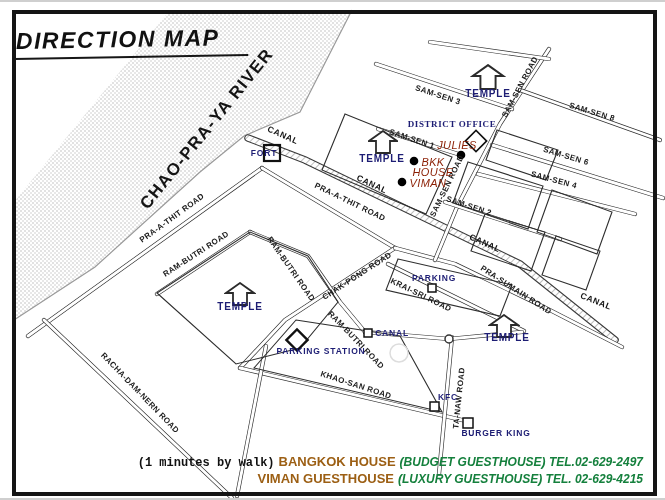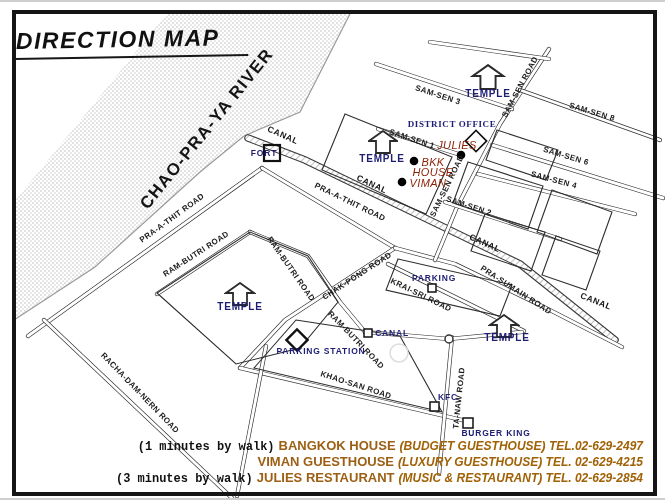--- a/index.html
+++ b/index.html
@@ -19,21 +19,21 @@
   .pl.serif{font-family:"Liberation Serif",serif;font-size:9px;letter-spacing:.6px;}
   .gl{font-size:11px;font-weight:normal;font-style:italic;color:#8b1f04;letter-spacing:.4px;}
   .gl.wrap{white-space:normal;width:48px;text-align:center;line-height:10px;}
   .river-lbl{font-size:17px;font-weight:bold;color:#141414;letter-spacing:1.5px;}
   .title{position:absolute;left:14px;top:24px;z-index:7;font-size:23px;font-style:italic;font-weight:bold;
          color:#111;letter-spacing:1.5px;border-bottom:2px solid #161616;padding:0 28px 3px 2px;transform:rotate(-1deg);}
   .legend{position:absolute;right:22px;bottom:12px;z-index:7;text-align:right;line-height:13.5px;}
   .lrow{white-space:nowrap;}
   .lpre{font-family:Liberation Mono, monospace;font-weight:bold;font-size:12px;color:#111;margin-right:4px;}
   .lname{font-size:13px;font-weight:bold;color:#9c5f14;margin-right:4px;}
-  .ldet{font-size:12px;font-style:italic;font-weight:bold;color:#a16207;}
+  .ldet{font-size:12px;font-style:italic;font-weight:bold;color:#15803d;}
 </style>
 </head>
 <body>
 
 <div class="page">
 
   <svg class="map-canvas" width="665" height="500" viewBox="0 0 665 500">
     <defs>
       <pattern id="dots" width="4" height="4" patternUnits="userSpaceOnUse">
         <circle cx="1" cy="1" r="0.8" fill="#bdbdbd"></circle>
@@ -222,18 +222,15 @@
   <div class="lbl gl wrap" style="left:433px;top:165px">BKK HOUSE</div>
   <div class="lbl gl" style="left:428px;top:181px">VIMAN</div>
 
   <div class="legend">
     <div class="lrow">
       <span class="lpre">(1 minutes by walk)</span><span class="lname">BANGKOK HOUSE</span><span class="ldet">(BUDGET GUESTHOUSE) TEL.02-629-2497</span>
     </div>
     <div class="lrow">
       <span class="lname">VIMAN GUESTHOUSE</span><span class="ldet">(LUXURY GUESTHOUSE) TEL. 02-629-4215</span>
     </div>
-    <div class="lrow">
-      <span class="lpre">(3 minutes by walk)</span><span class="lname">JULIES RESTAURANT</span><span class="ldet">(MUSIC &amp; RESTAURANT) TEL. 02-629-2854</span>
-    </div>
   </div>
 
 </div>
 
 </body></html>

